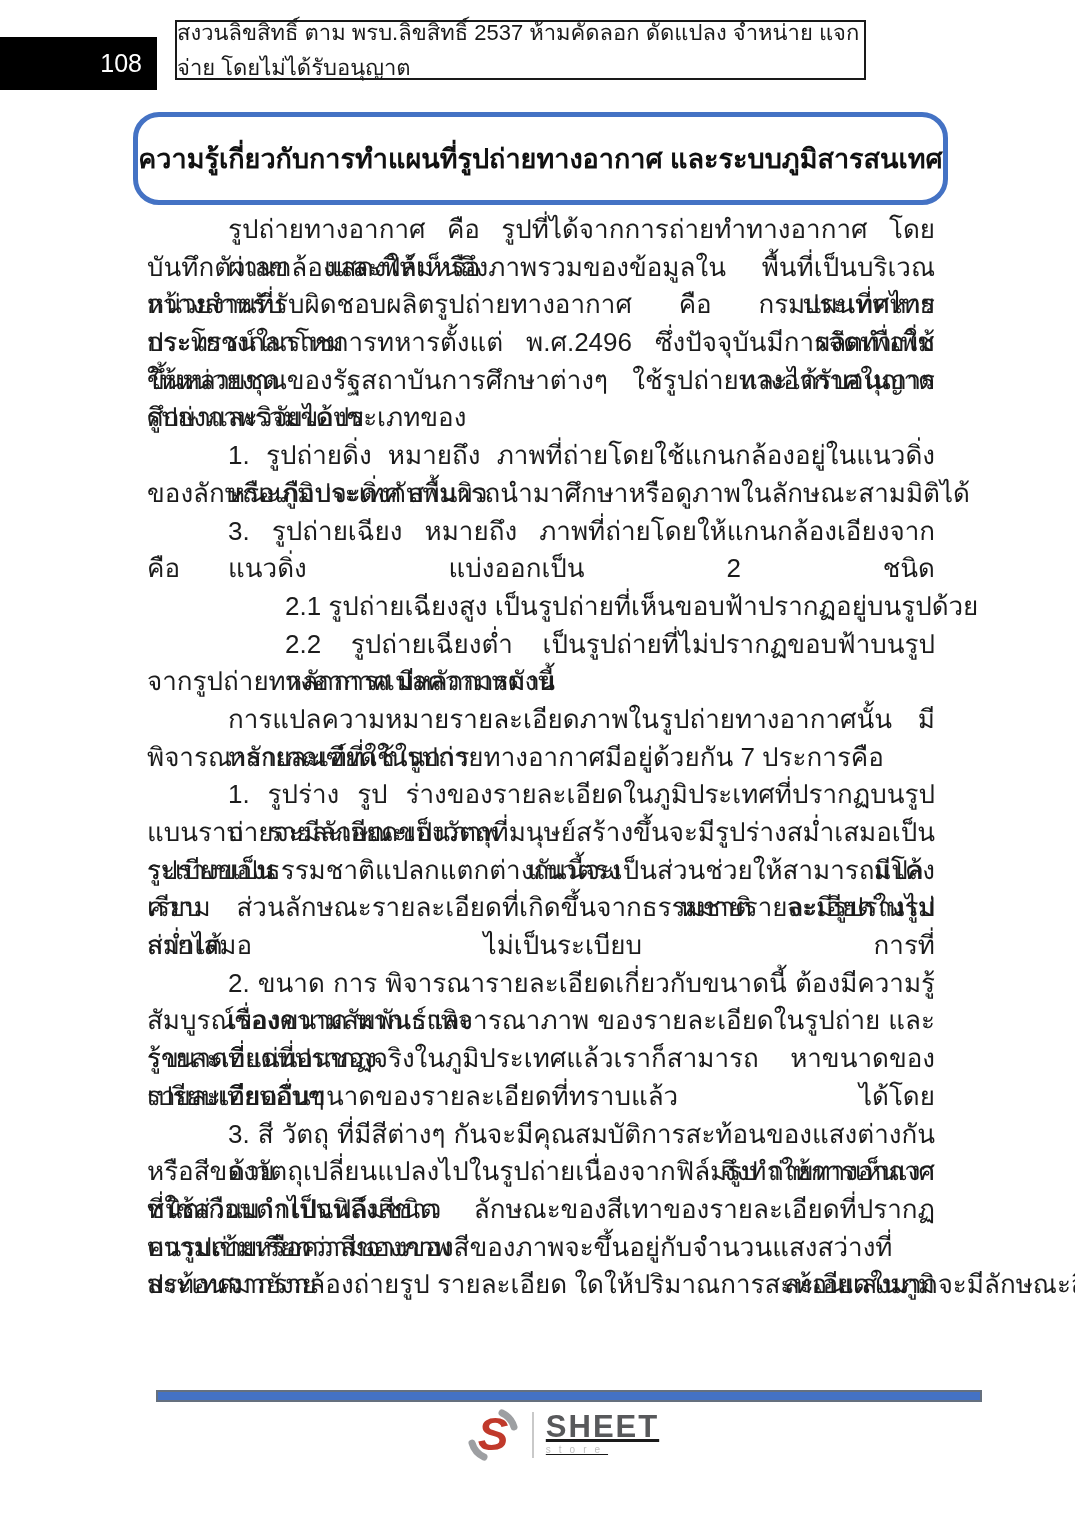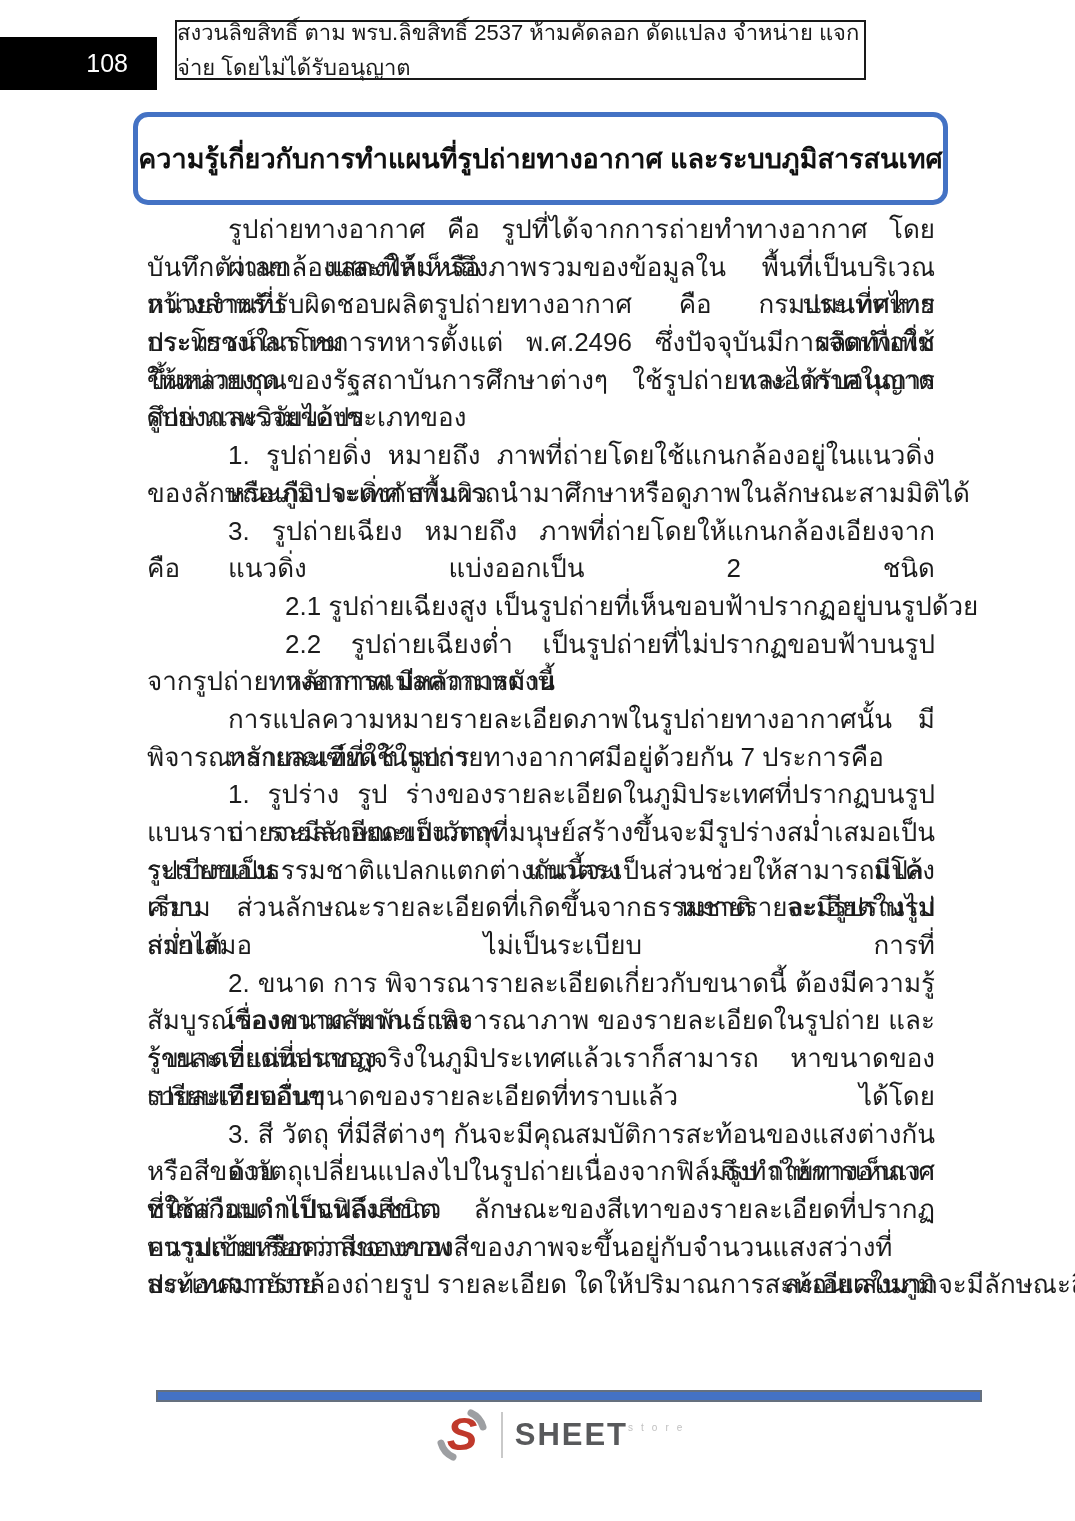--- a/index.html
+++ b/index.html
@@ -16,21 +16,21 @@
   
   .pagenum-box {
     position: absolute;
     left: 0; top: 37px;
     width: 157px; height: 53px;
     background: #000000;
     color: #ffffff;
     font-size: 25px;
     line-height: 53px;
     text-align: right;
-    padding-right: 29px;
+    padding-right: 15px;
     box-sizing: border-box;
   }
   .copyright-box {
     position: absolute;
     left: 175px; top: 20px;
     width: 691px; height: 60px;
     border: 2px solid #1a1a1a;
     box-sizing: border-box;
     display: flex;
     align-items: center;
@@ -38,21 +38,21 @@
     font-size: 22px;
     color: #1a1a1a;
   }
 
   
   .title-box {
     position: absolute;
     left: 133px; top: 112px;
     width: 815px; height: 93px;
     border: 5px solid #4472C4;
-    border-radius: 15px;
+    border-radius: 26px;
     box-sizing: border-box;
     display: flex;
     align-items: center;
     justify-content: center;
     font-size: 27px;
     font-weight: bold;
     color: #111111;
     background: #ffffff;
   }
 
@@ -97,21 +97,21 @@
     justify-content: center;
     transform: translateX(25px);
     gap: 12px;
   }
   .logo-mark { width: 54px; height: 54px; flex: 0 0 auto; }
   .logo-divider {
     width: 2px; height: 46px;
     background: #c9c9c9;
     flex: 0 0 auto;
   }
-  .brand-block { display: flex; flex-direction: row; }
+  .brand-block { display: flex; flex-direction: column; text-decoration: underline; }
   .brand-name {
     font-size: 31px;
     font-weight: bold;
     color: #58595b;
     letter-spacing: 2px;
     line-height: 30px;
   }
   .brand-sub {
     font-size: 10px;
     color: #c0c0c0;

